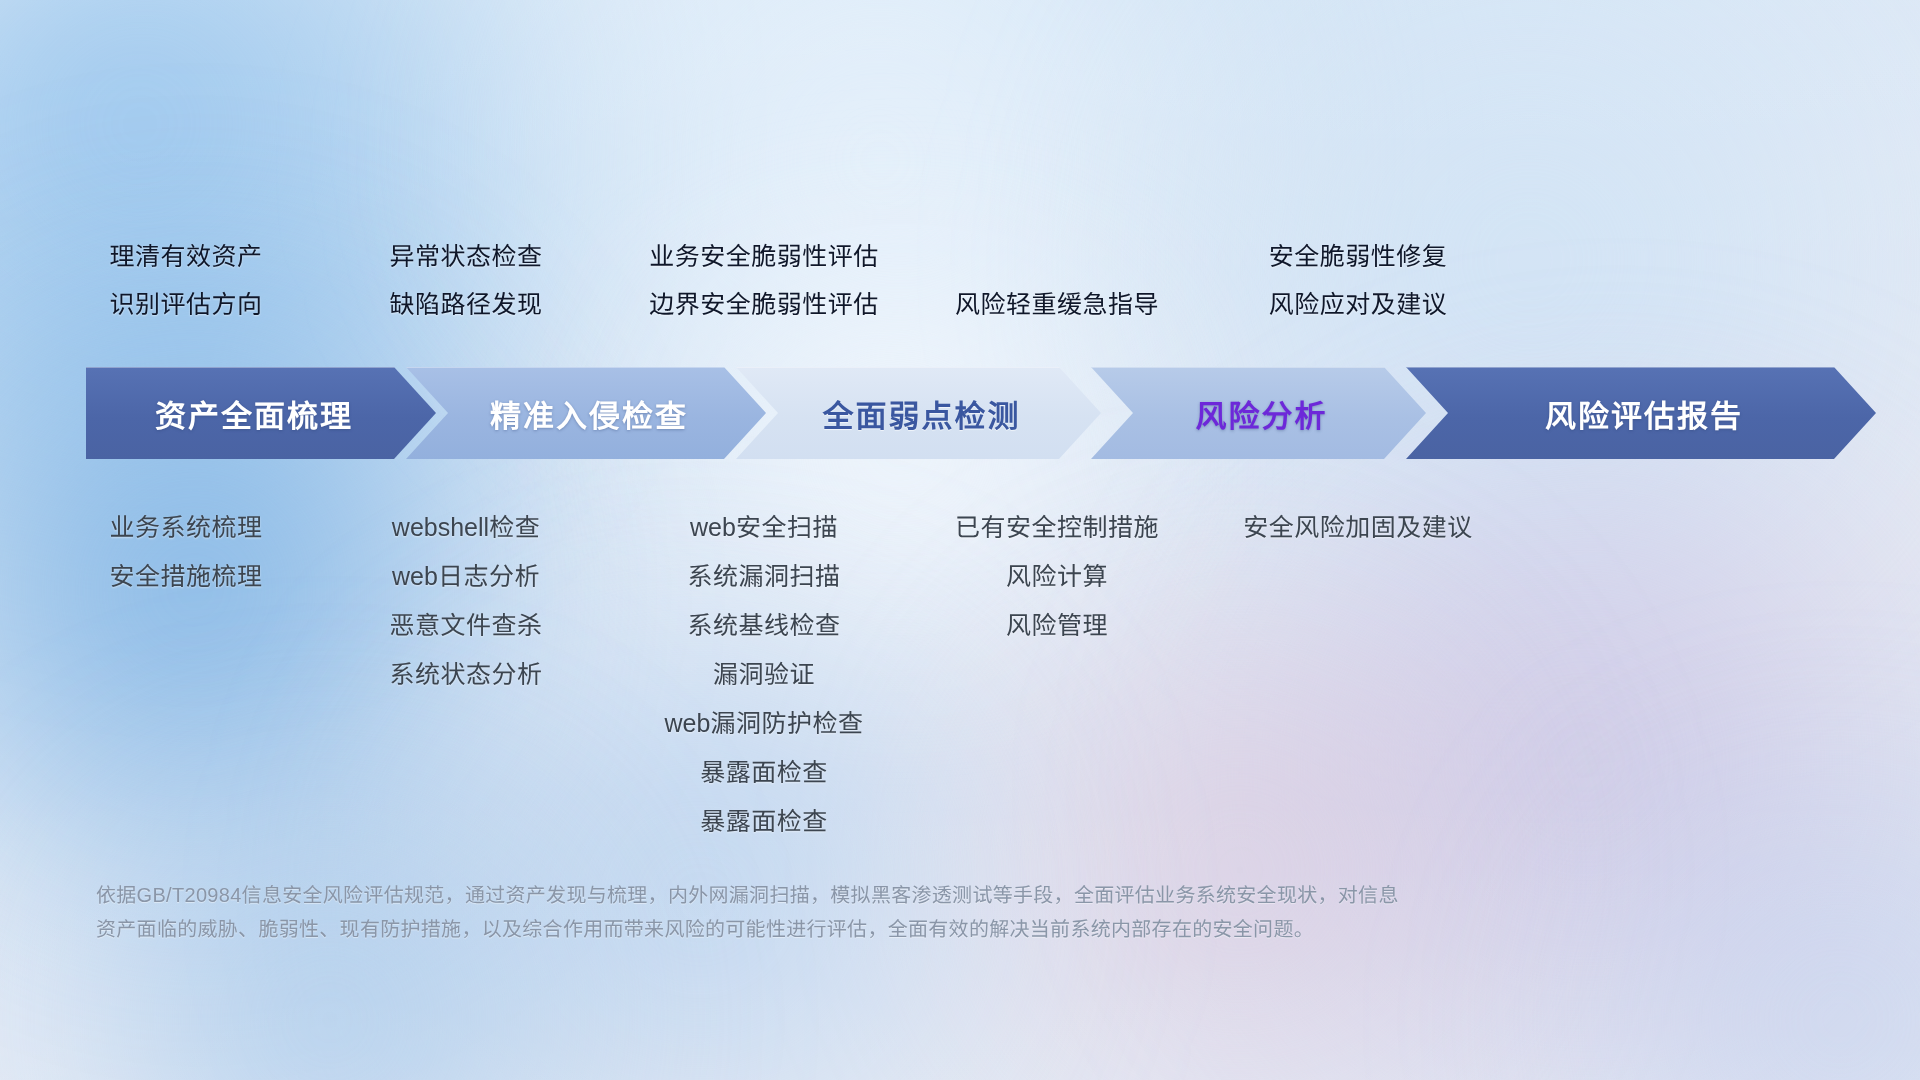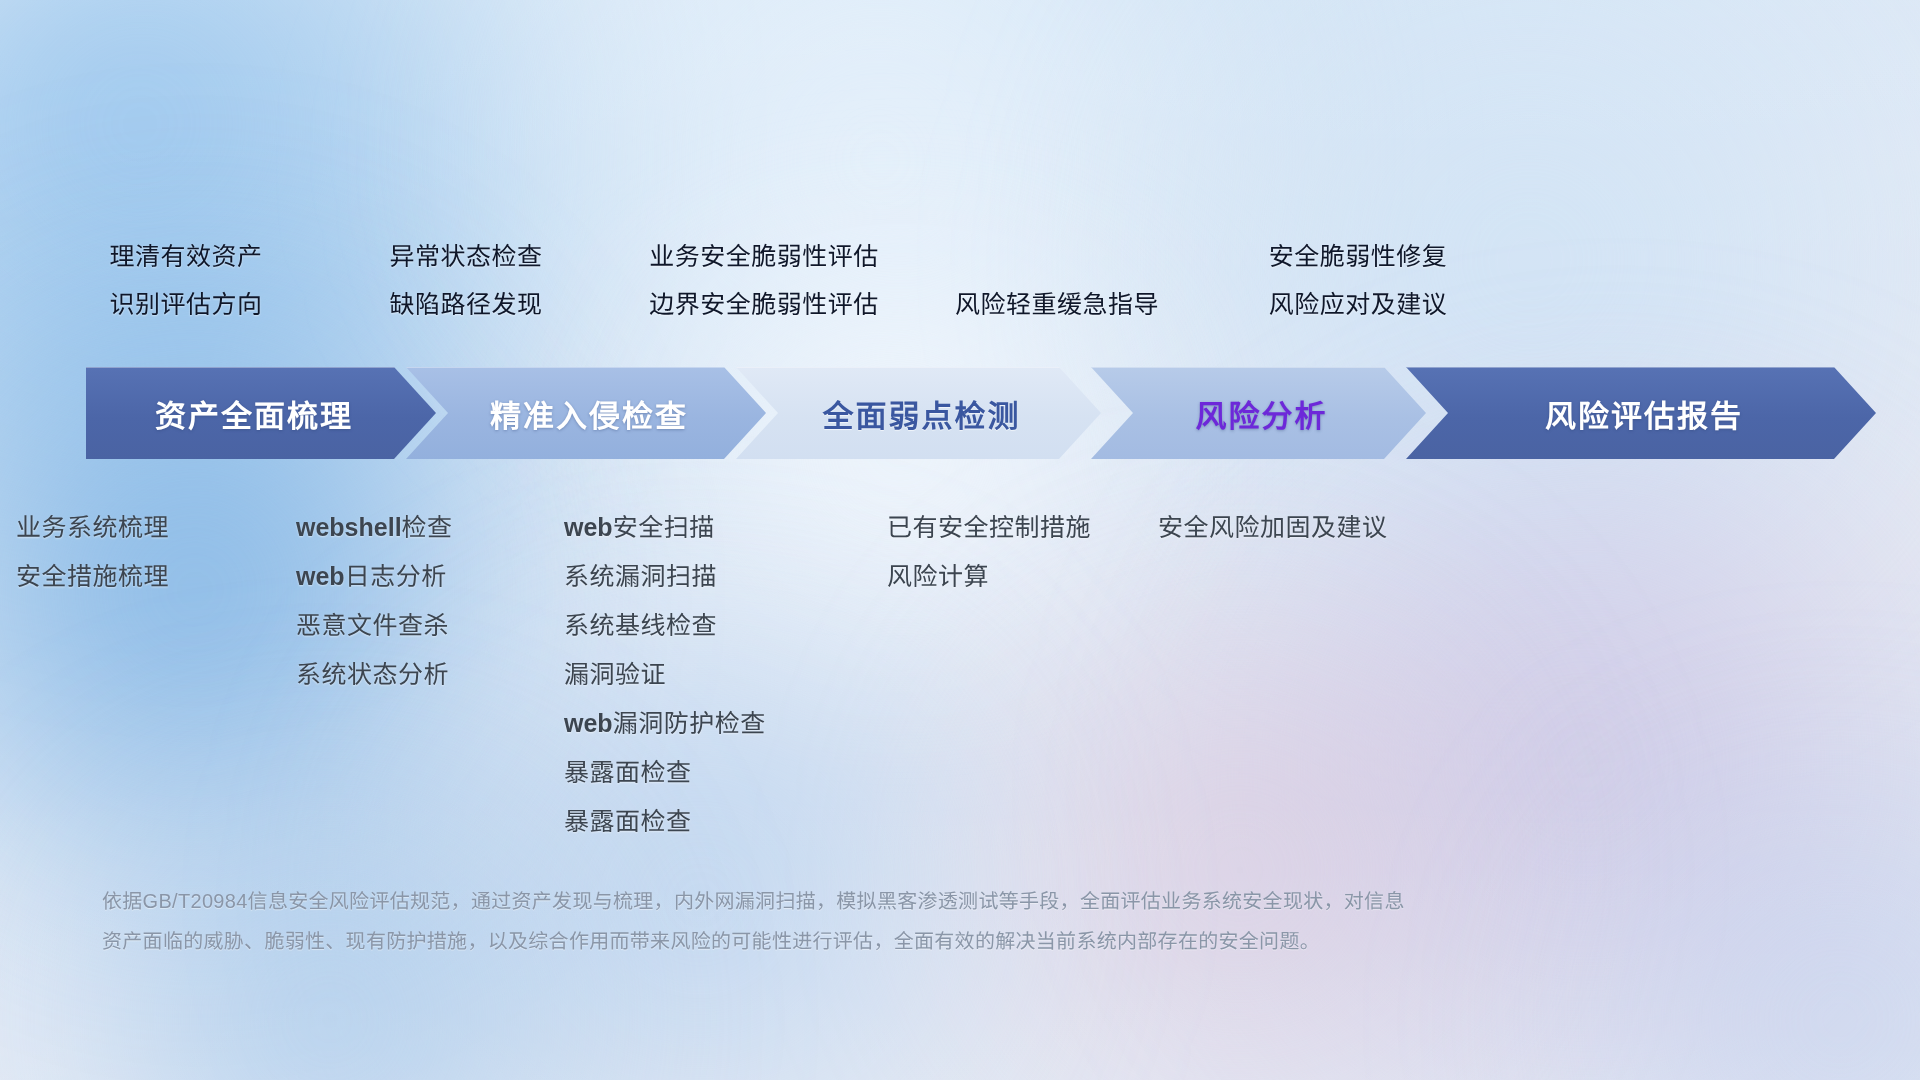--- a/index.html
+++ b/index.html
@@ -61,35 +61,35 @@
     box-sizing:border-box;
   }
   .arrow .cap{
     position:relative;z-index:2;
     font-size:31px;font-weight:700;letter-spacing:2px;white-space:nowrap;
   }
   .shape{position:absolute;inset:0;}
 
   
   .bot-row{position:absolute;left:0;top:503px;width:1920px;}
-  .col-bot{position:absolute;text-align:left;}
+  .col-bot{position:absolute;text-align:center;}
   .col-bot .ln{
     font-size:25px;color:#3c4550;line-height:49px;letter-spacing:.5px;
     white-space:nowrap;font-weight:400;
     text-shadow:0 1px 2px rgba(255,255,255,.5);
   }
-  .col-bot .ln b{font-weight:700;letter-spacing:0;}
+  .col-bot .ln b{font-weight:400;letter-spacing:0;}
 
   
   .foot{
     position:absolute;left:96px;top:878px;width:1520px;
     font-size:20px;line-height:34px;color:#8a96a8;letter-spacing:.3px;
     text-shadow:0 1px 1px rgba(255,255,255,.45);
   }
-  .foot p{margin:6px;}
+  .foot p{margin:0;}
 </style>
 </head>
 <body>
 
 <div id="stage">
   <div class="bg-base"></div>
   <div class="blob b1"></div>
   <div class="blob b2"></div>
   <div class="blob b3"></div>
   <div class="blob b4"></div>
@@ -165,20 +165,21 @@
         <div class="ln">系统漏洞扫描</div>
         <div class="ln">系统基线检查</div>
         <div class="ln">漏洞验证</div>
         <div class="ln"><b>web</b>漏洞防护检查</div>
         <div class="ln">暴露面检查</div>
         <div class="ln">暴露面检查</div>
       </div>
       <div class="col-bot" style="width: 340px; left: 887px; top: 0px;">
         <div class="ln">已有安全控制措施</div>
         <div class="ln">风险计算</div>
+        <div class="ln">风险管理</div>
       </div>
       <div class="col-bot" style="width: 400px; left: 1158px; top: 0px;">
         <div class="ln">安全风险加固及建议</div>
       </div>
     </div>
 
   <div class="foot">
     <p>依据GB/T20984信息安全风险评估规范，通过资产发现与梳理，内外网漏洞扫描，模拟黑客渗透测试等手段，全面评估业务系统安全现状，对信息</p>
     <p>资产面临的威胁、脆弱性、现有防护措施，以及综合作用而带来风险的可能性进行评估，全面有效的解决当前系统内部存在的安全问题。</p>
   </div>

